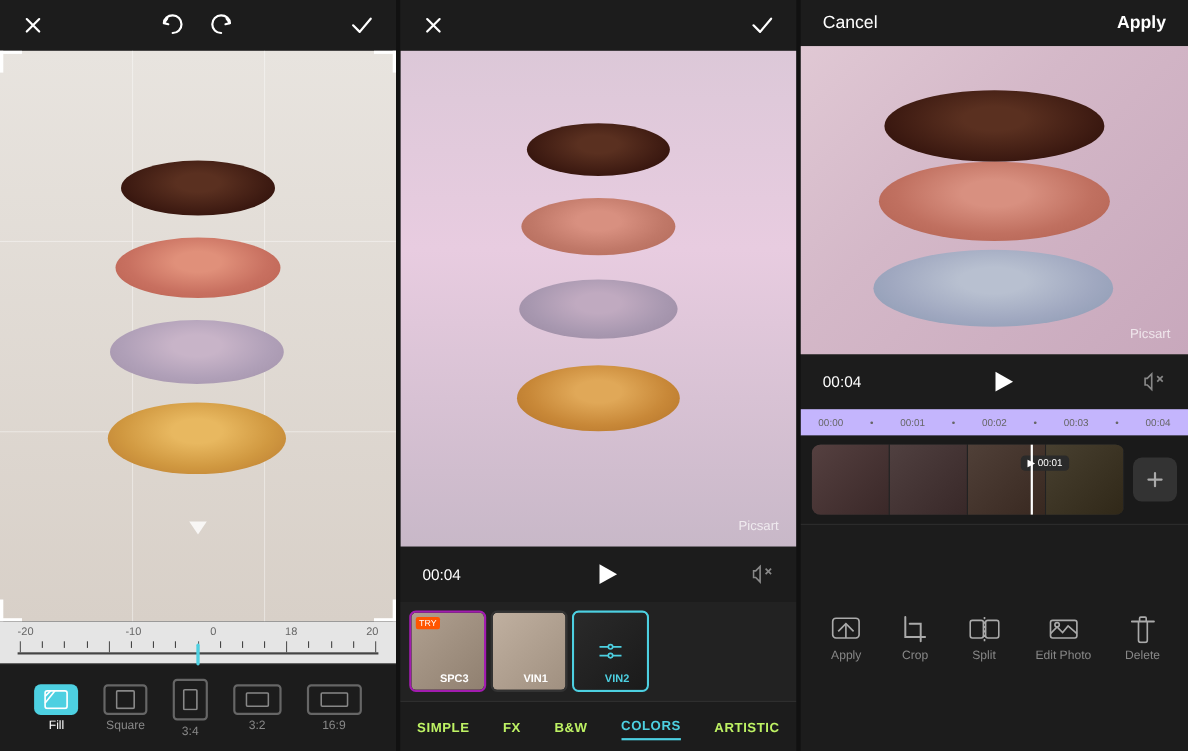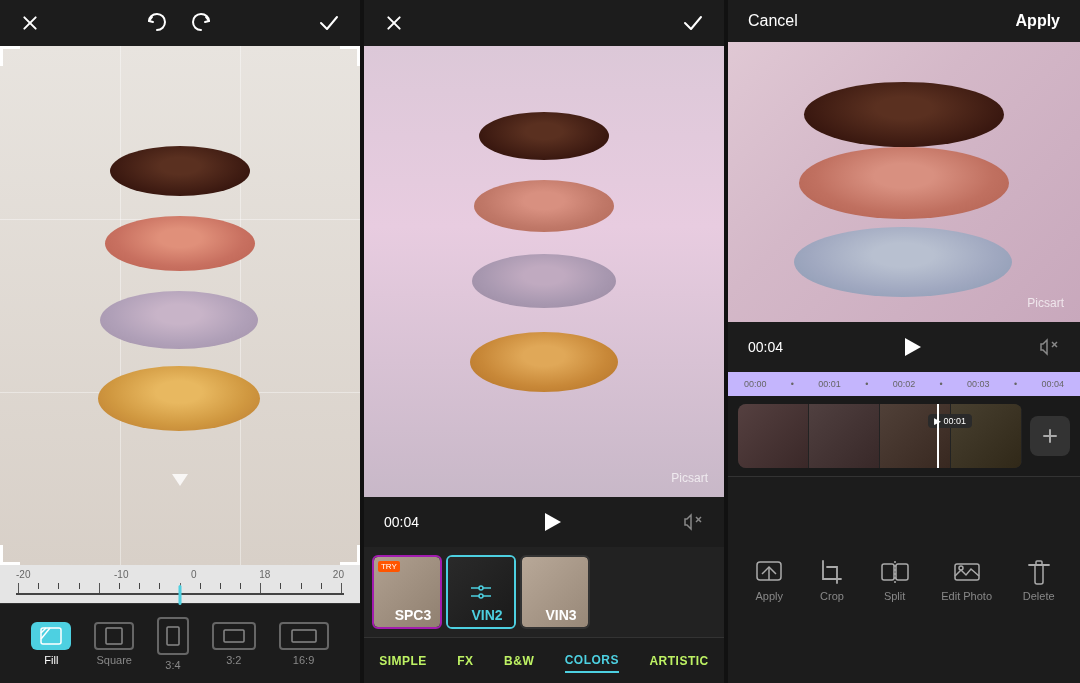--- a/index.html
+++ b/index.html
@@ -163,21 +163,21 @@
     }
     .film-thumb.active {
       border: 2px solid #4dd0e1;
     }
     .film-thumb-label {
       position: absolute;
       bottom: 4px;
       left: 12px;
       right: 0;
       text-align: center;
-      font-size: 14px;
+      font-size: 10px;
       color: #fff;
       font-weight: 600;
     }
     .film-try-badge {
       position: absolute;
       top: 4px;
       left: 4px;
       background: #ff5500;
       color: #fff;
       font-size: 8px;
@@ -550,40 +550,40 @@
   </div>
 
   <div class="panel2-filmstrip">
 
     <div class="film-thumb" style="border:2px solid #a21caf;">
       <div style="width:100%;height:100%;background:linear-gradient(135deg,#b0a090 0%,#908070 100%);border-radius:4px;"></div>
       <div class="film-try-badge">TRY</div>
       <div class="film-thumb-label">SPC3</div>
     </div>
 
+    <div class="film-thumb" style="border:2px solid #333;">
+      <div style="width:100%;height:100%;background:linear-gradient(135deg,#c0b0a0 0%,#a09080 100%);border-radius:4px;"></div>
+      <div class="film-thumb-label">VIN1</div>
+    </div>
 
     <div class="film-thumb active">
       <div style="width:100%;height:100%;background:linear-gradient(135deg,#2a2a2a 0%,#1a1a1a 100%);border-radius:2px;display:flex;align-items:center;justify-content:center;">
 
         <svg width="24" height="24" viewBox="0 0 24 24" fill="none">
           <circle cx="12" cy="8" r="2" stroke="#4dd0e1" stroke-width="1.5"></circle>
           <line x1="2" y1="8" x2="10" y2="8" stroke="#4dd0e1" stroke-width="1.5"></line>
           <line x1="14" y1="8" x2="22" y2="8" stroke="#4dd0e1" stroke-width="1.5"></line>
           <circle cx="12" cy="16" r="2" stroke="#4dd0e1" stroke-width="1.5"></circle>
           <line x1="2" y1="16" x2="10" y2="16" stroke="#4dd0e1" stroke-width="1.5"></line>
           <line x1="14" y1="16" x2="22" y2="16" stroke="#4dd0e1" stroke-width="1.5"></line>
         </svg>
       </div>
       <div class="film-thumb-label" style="color:#4dd0e1;">VIN2</div>
     </div>
 
-    <div class="film-thumb" style="border:2px solid #333;">
-      <div style="width:100%;height:100%;background:linear-gradient(135deg,#b8a898 0%,#988878 100%);border-radius:4px;"></div>
-      <div class="film-thumb-label">VIN3</div>
-    </div>
   </div>
 
   <div class="panel2-filter-tabs">
     <span class="filter-tab">SIMPLE</span>
     <span class="filter-tab">FX</span>
     <span class="filter-tab">B&amp;W</span>
     <span class="filter-tab active">COLORS</span>
     <span class="filter-tab">ARTISTIC</span>
   </div>
 </div>

